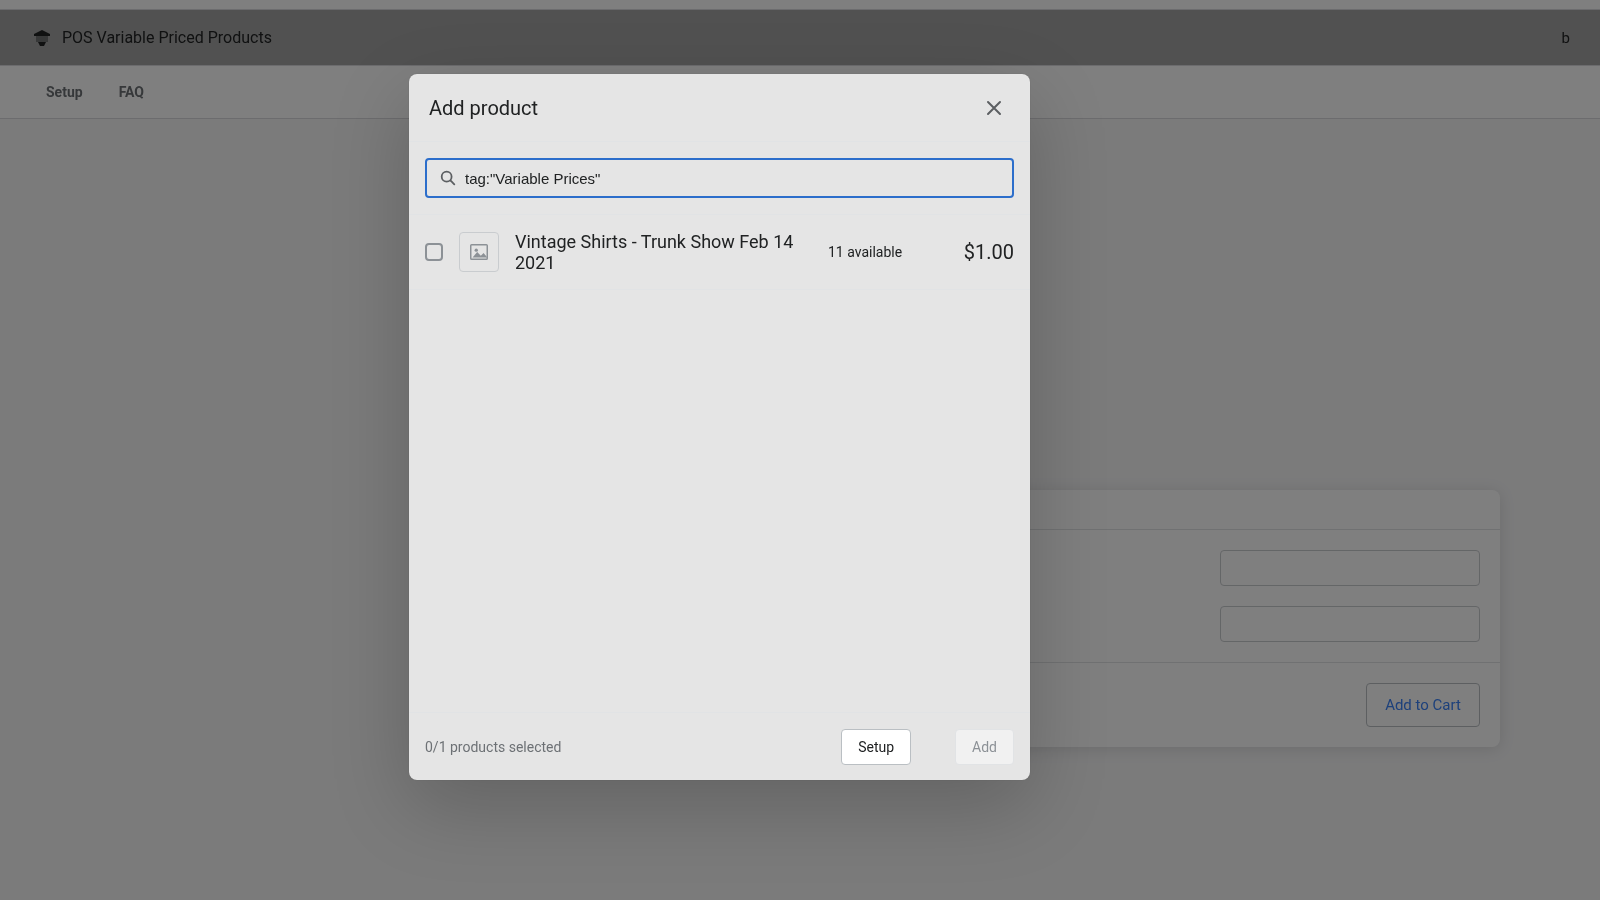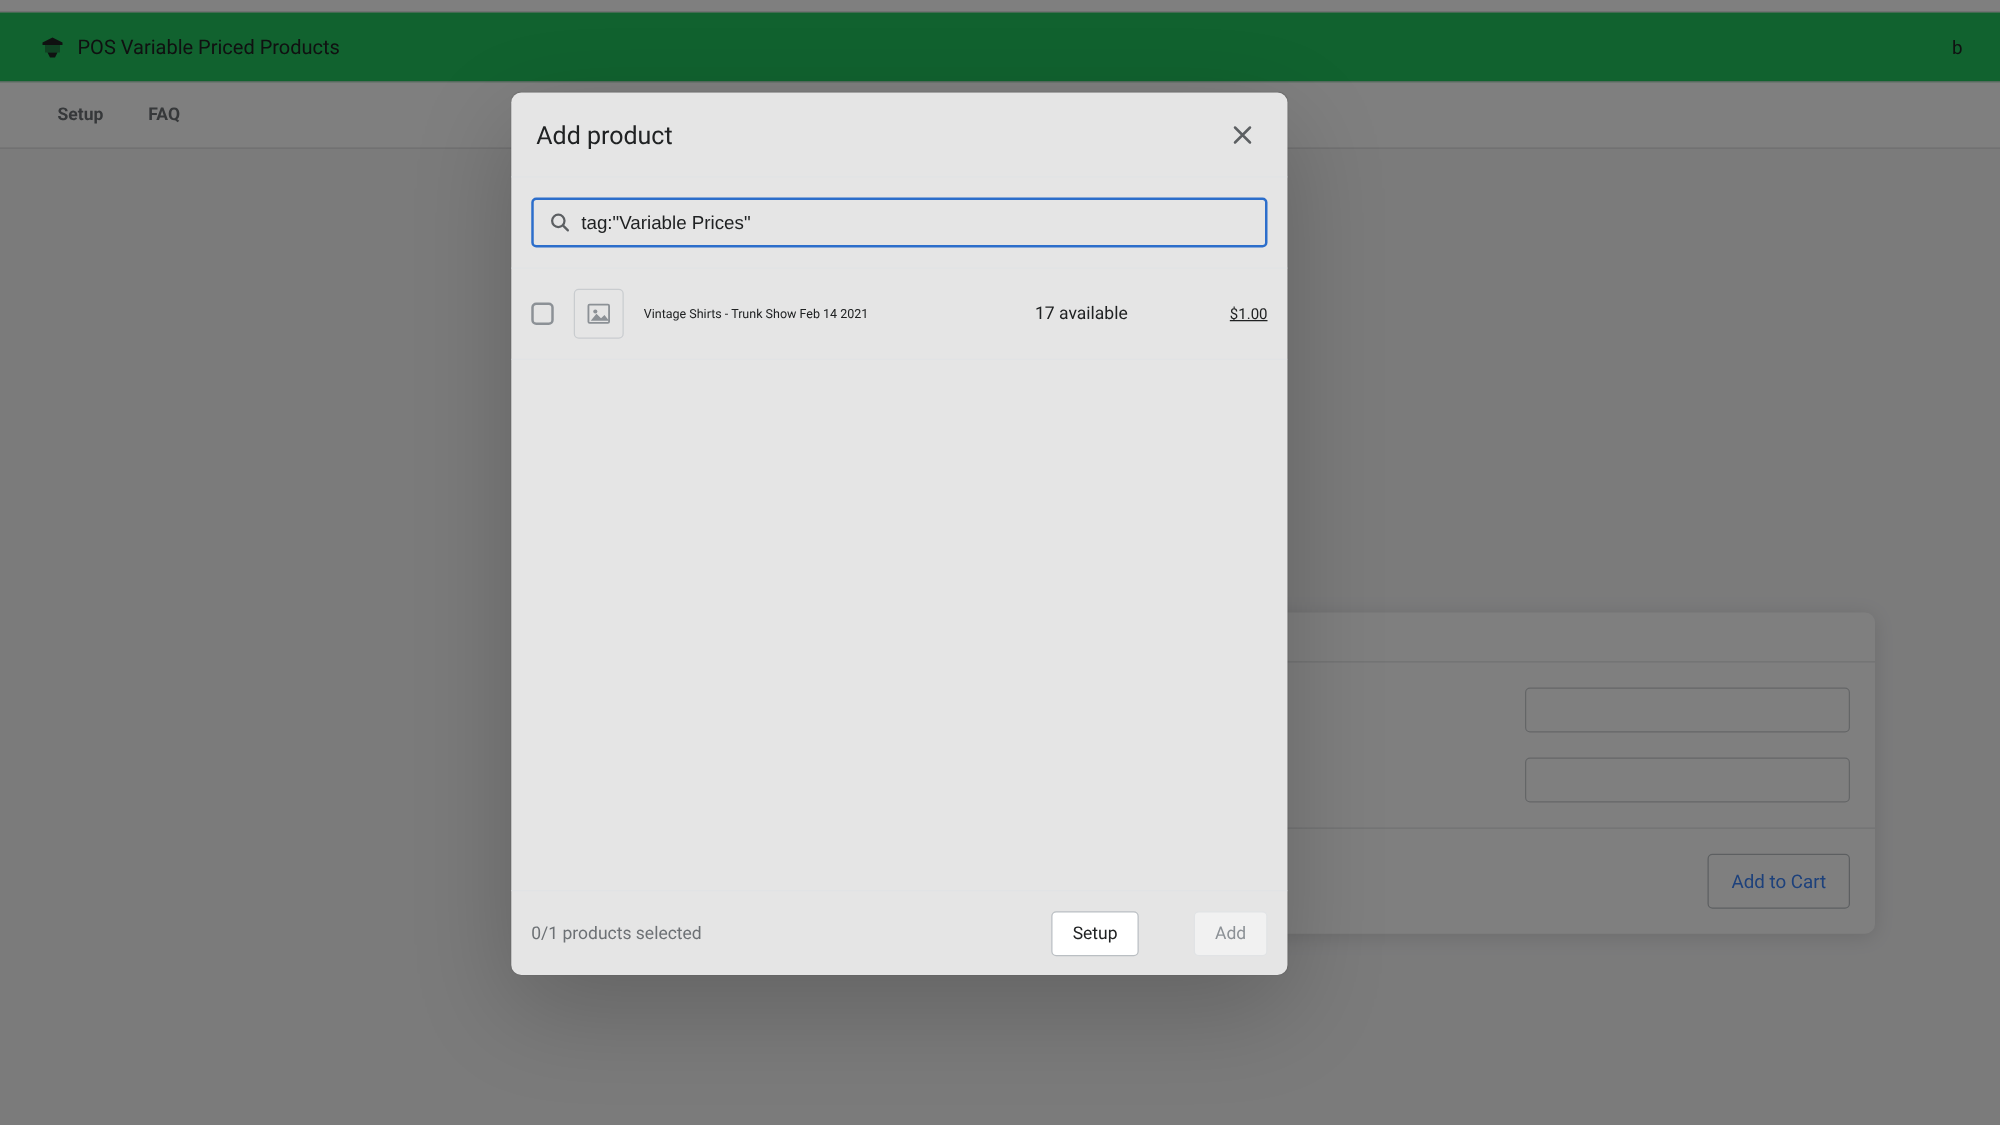--- a/index.html
+++ b/index.html
@@ -13,21 +13,21 @@
 }
 
 
 .topbar {
   height: 10px;
   background: #ffffff;
   border-bottom: 1px solid #d9d9dc;
 }
 .app-header {
   height: 56px;
-  background: #22c55e;
+  background: #a3a3a3;
   border-bottom: 1px solid #d9d9dc;
   display: flex;
   align-items: center;
   padding: 0 30px;
 }
 .app-header .logo {
   width: 24px;
   height: 24px;
   margin-right: 8px;
   display: flex;
@@ -211,36 +211,35 @@
   height: 40px;
   border: 1px solid #c9cccf;
   border-radius: 4px;
   display: flex;
   align-items: center;
   justify-content: center;
   color: #8c9196;
   flex-shrink: 0;
 }
 .pname {
-  font-size: 10px;
+  font-size: 18px;
   color: #202223;
   flex: 1;
 }
 .pavail {
   font-size: 14px;
   color: #202223;
   width: 110px;
   text-align: left;
 }
 .pprice {
-  font-size: 12px;
+  font-size: 20px;
   color: #202223;
   width: 60px;
   text-align: right;
-  text-decoration: underline;
 }
 
 .modal-footer {
   height: 68px;
   border-top: 1px solid #e1e3e5;
   display: flex;
   align-items: center;
   padding: 16px 16px;
   gap: 8px;
 }
@@ -335,21 +334,21 @@
     <div class="product-row">
       <div class="checkbox"></div>
       <div class="thumb">
         <svg viewBox="0 0 24 24" width="22" height="22">
           <rect x="3" y="4" width="18" height="16" rx="1" stroke="#8c9196" stroke-width="1.6" fill="none"></rect>
           <circle cx="9" cy="10" r="1.8" fill="#8c9196"></circle>
           <path d="M5 18 L10 12 L14 16 L17 13 L21 18 Z" fill="#8c9196"></path>
         </svg>
       </div>
       <span class="pname">Vintage Shirts - Trunk Show Feb 14 2021</span>
-      <span class="pavail">17 available</span>
+      <span class="pavail">11 available</span>
       <span class="pprice">$1.00</span>
     </div>
   </div>
 
   <div class="modal-footer">
     <span class="sel-count">0/1 products selected</span>
     <div class="footer-spacer"></div>
     <div class="btn btn-secondary">
       <span>Setup</span>
     </div>

